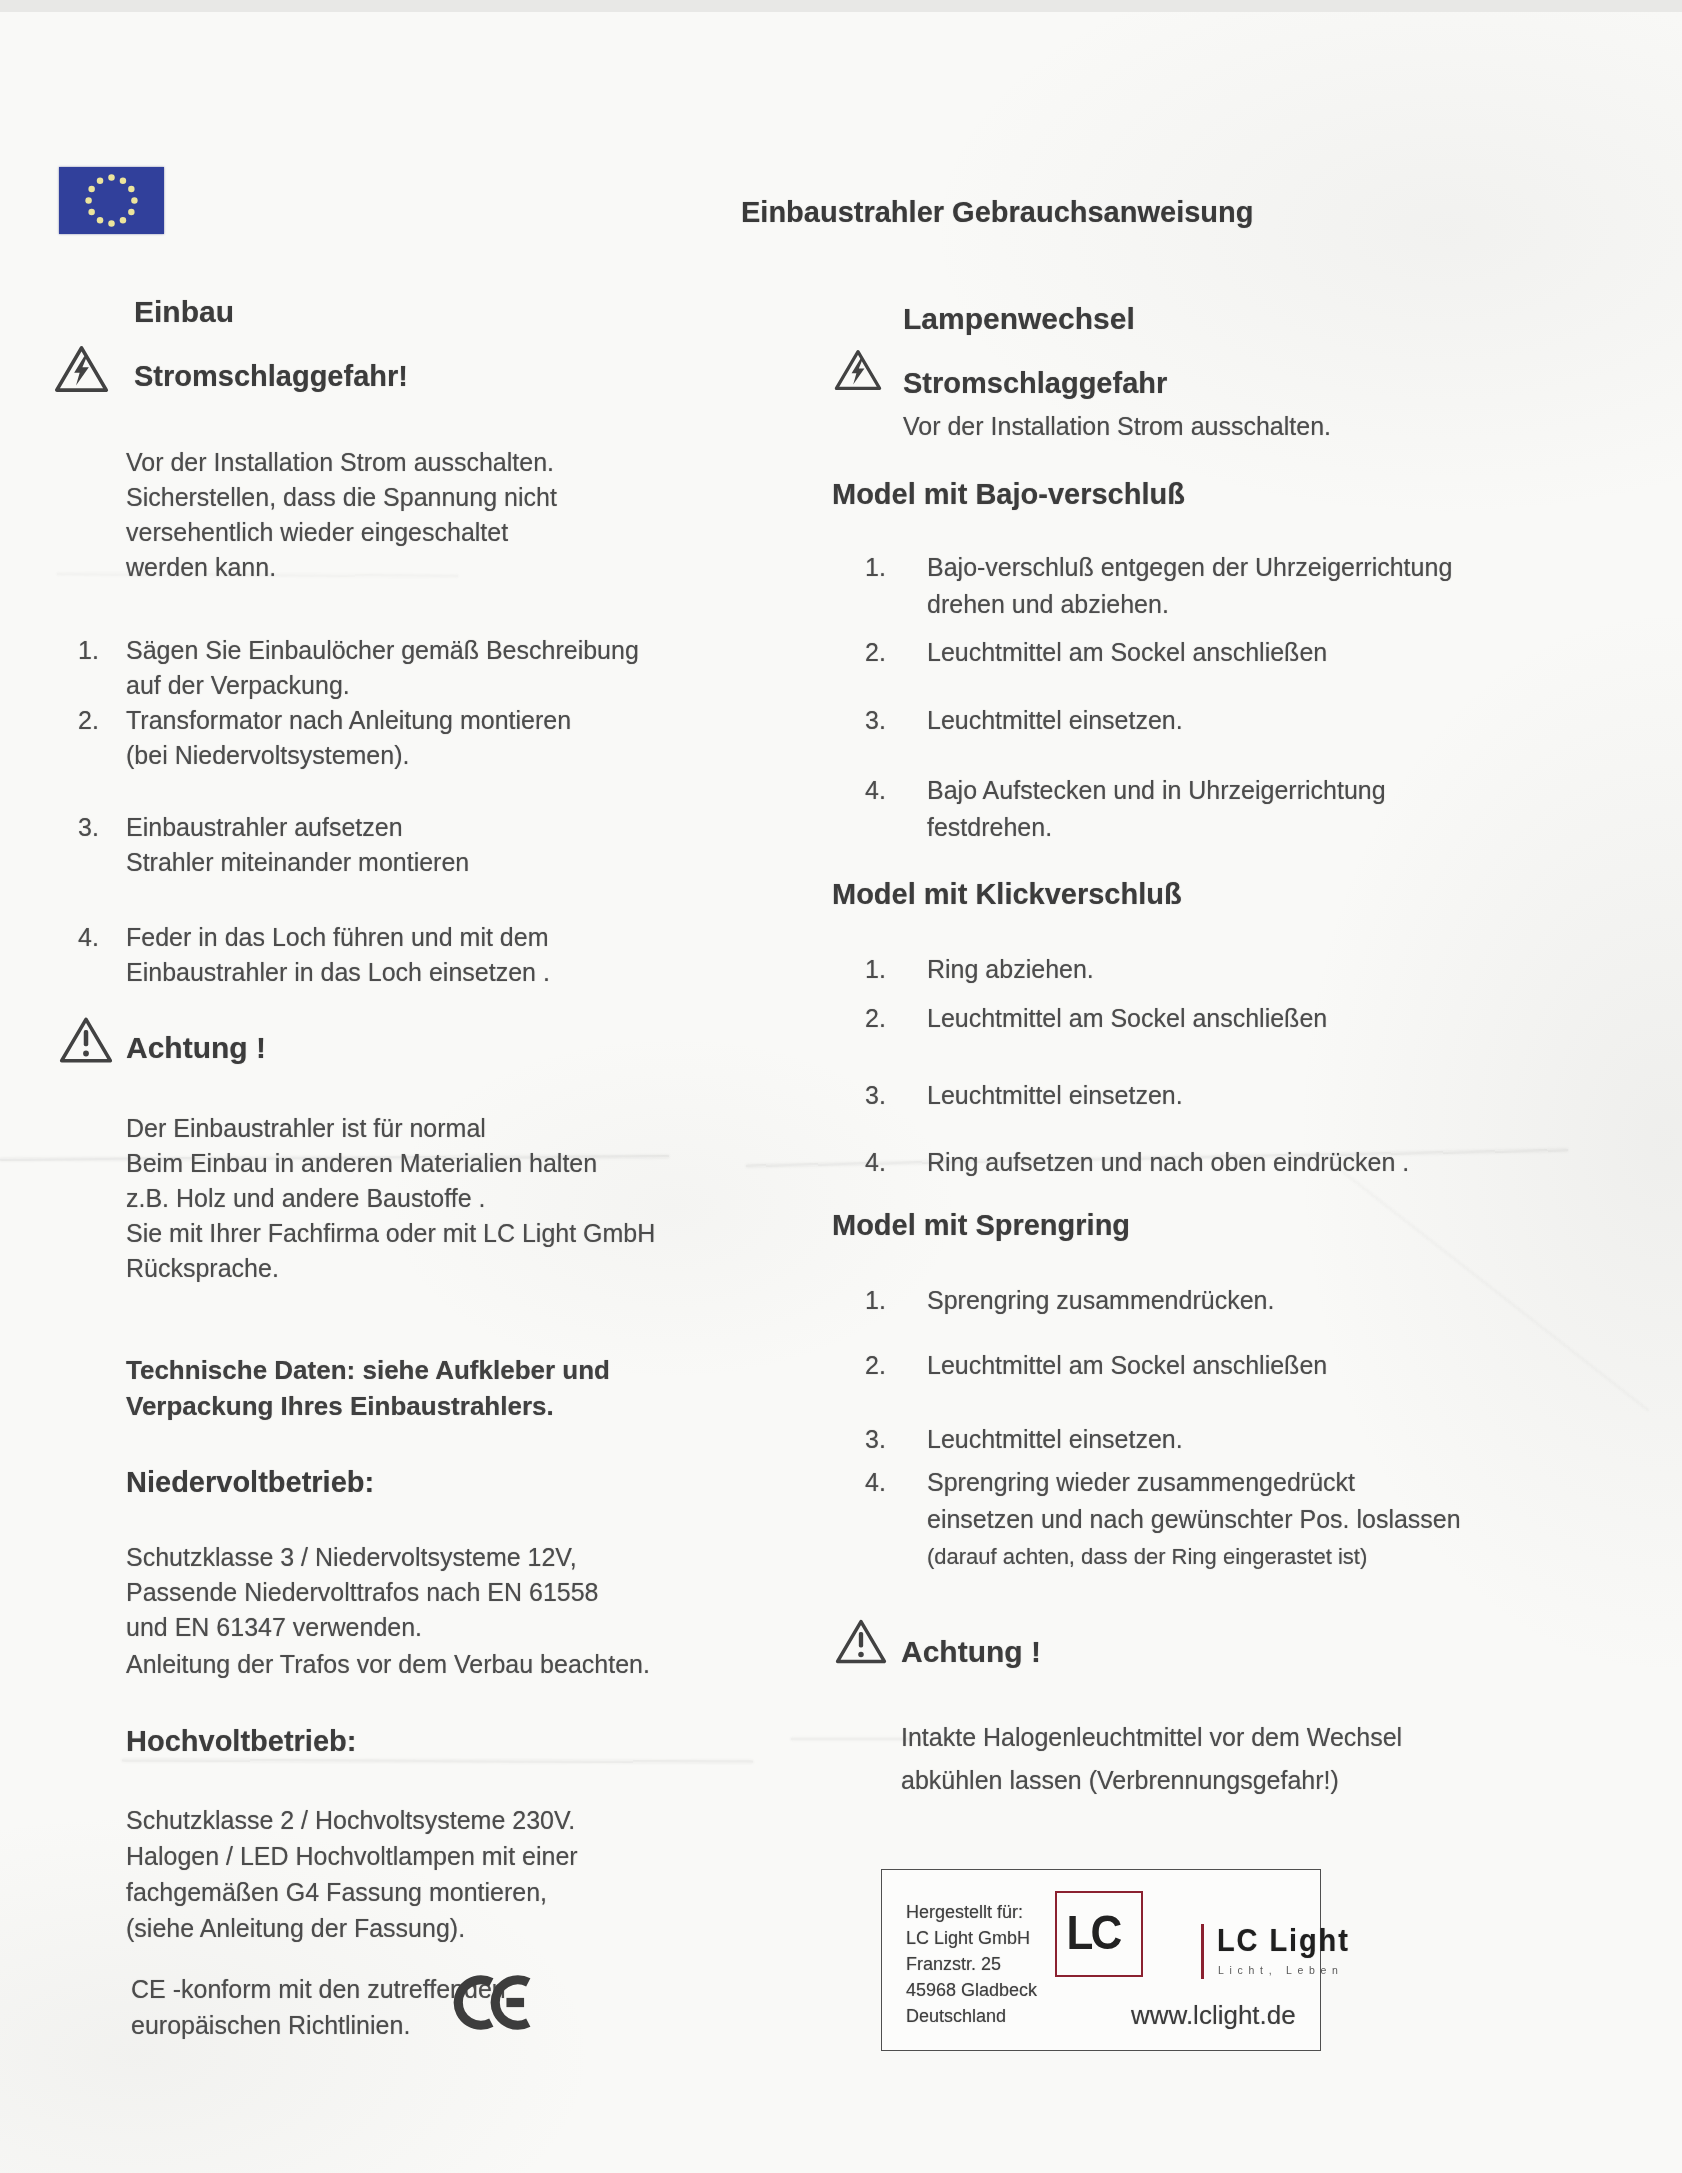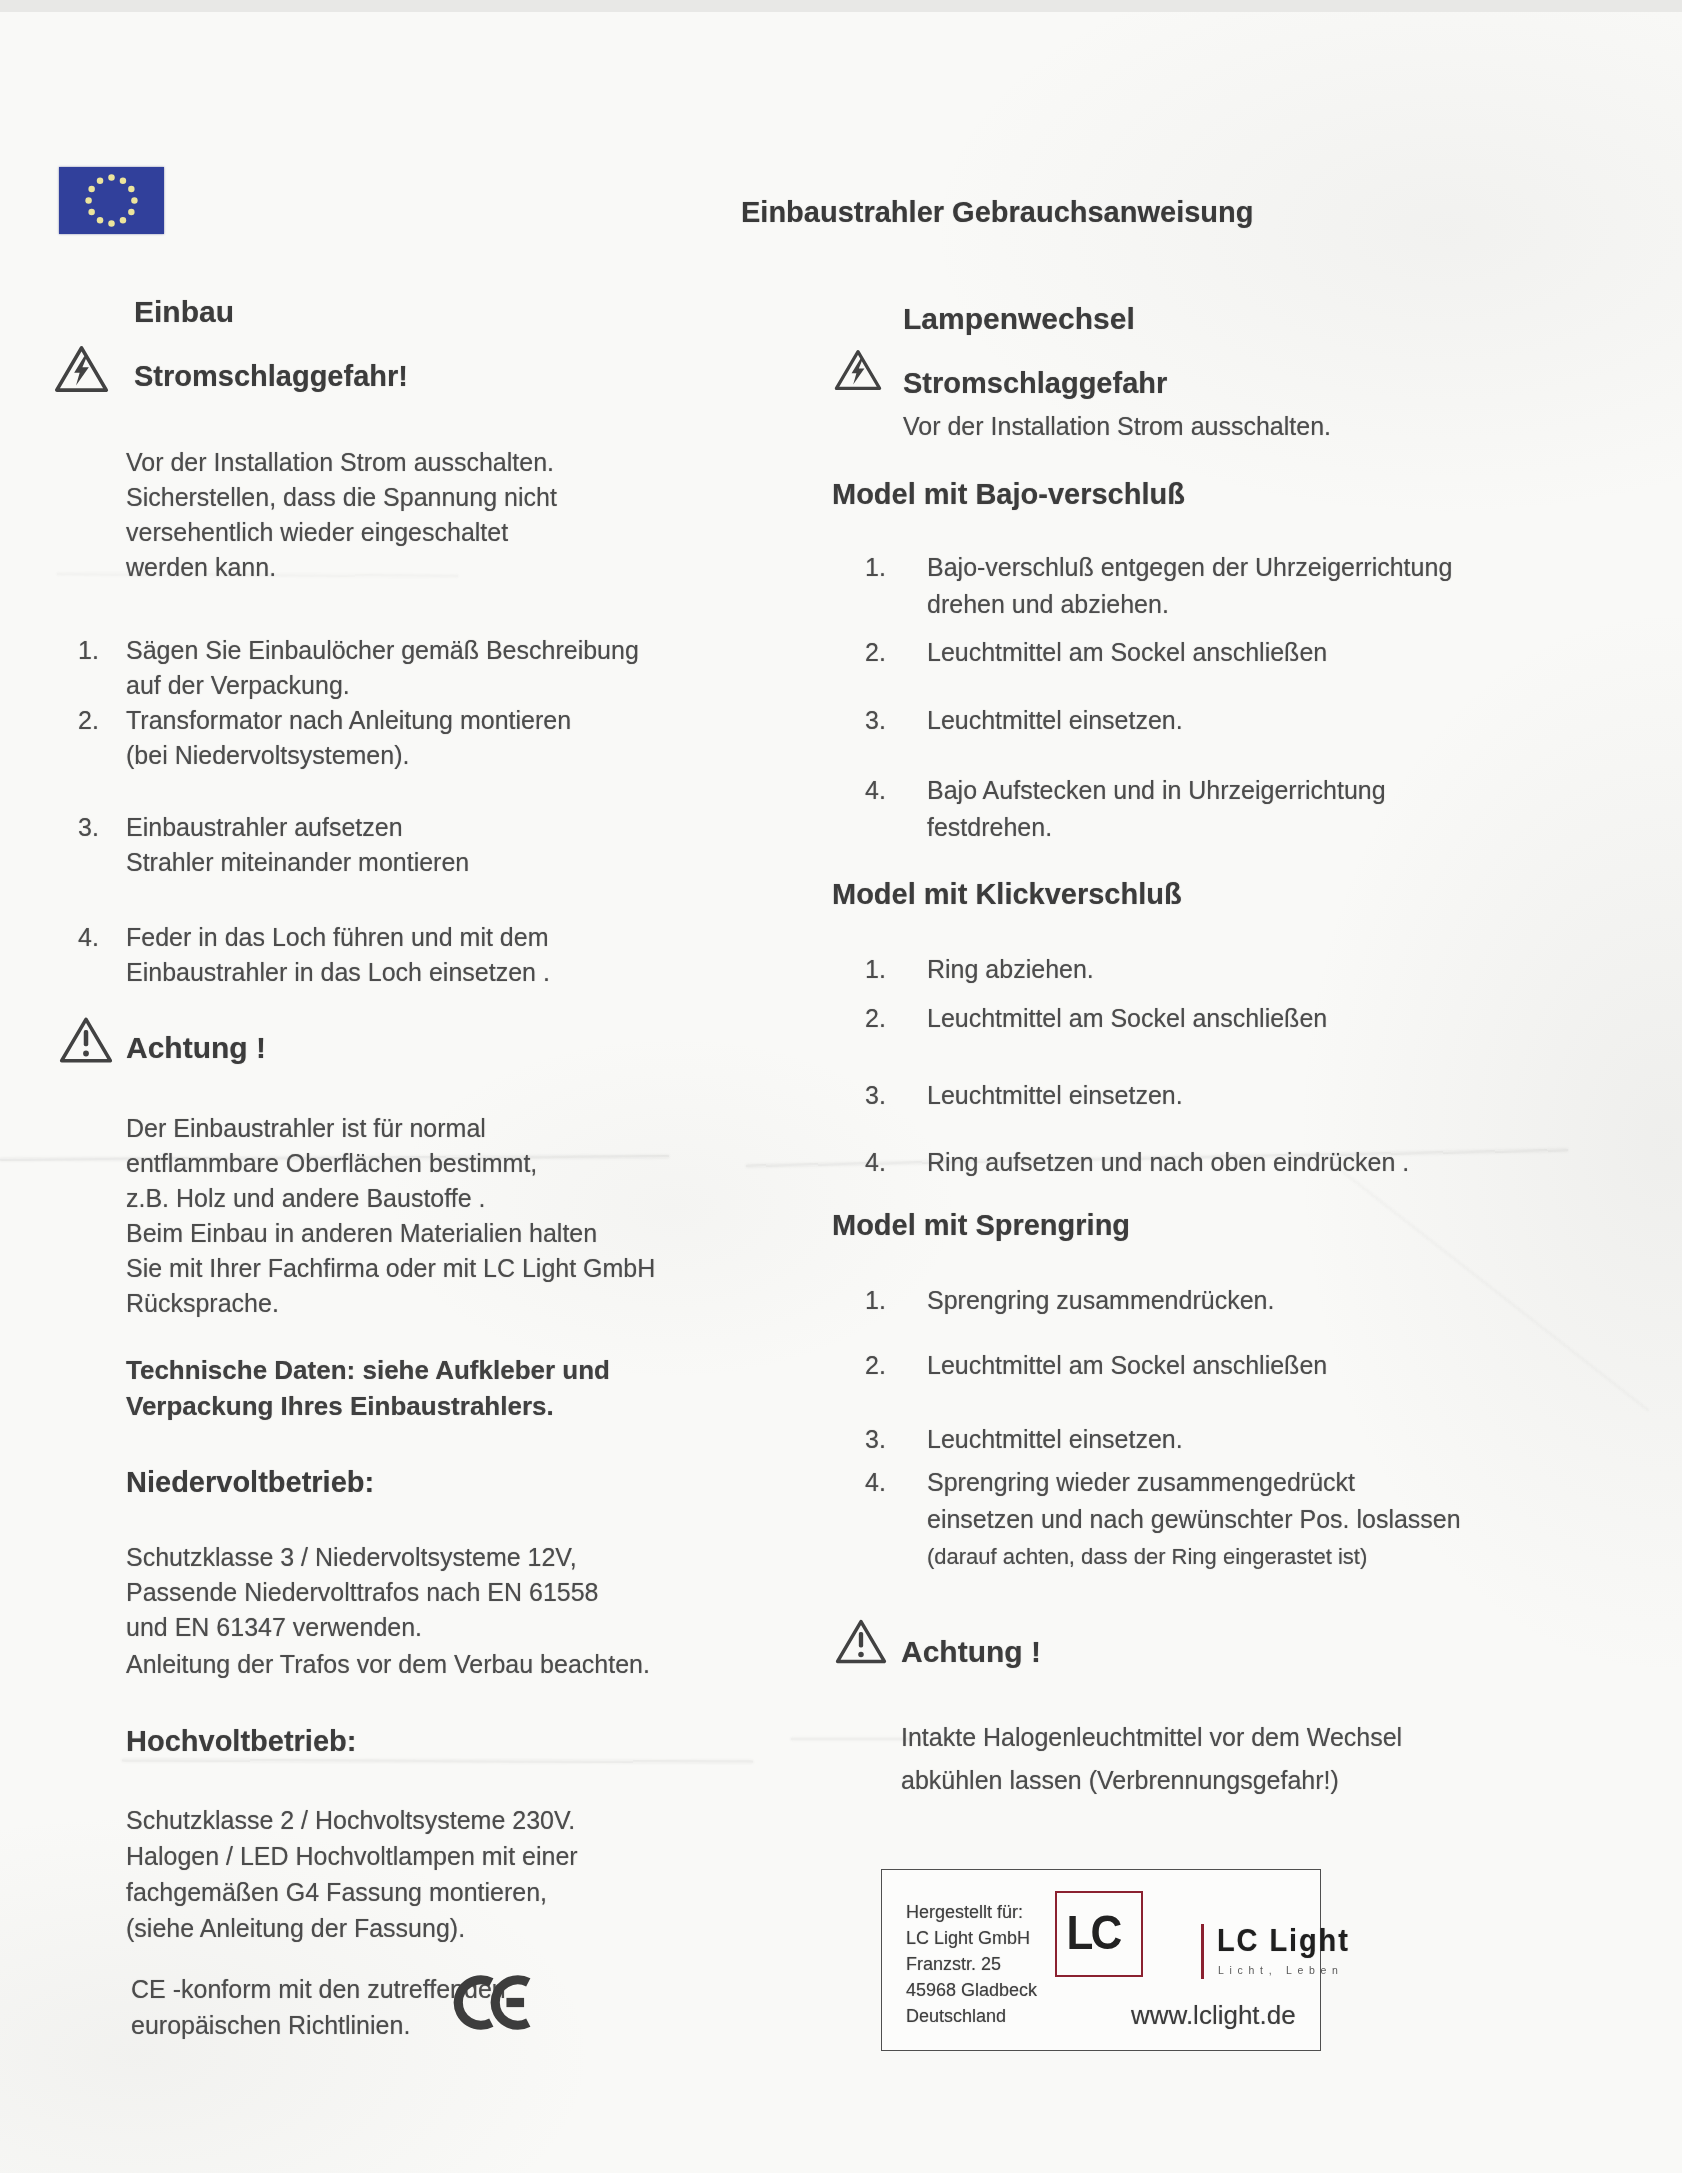--- a/index.html
+++ b/index.html
@@ -104,23 +104,22 @@
     <svg width="54" height="52" viewBox="0 0 60 54">
       <path d="M30 4 L57 50 L3 50 Z" fill="none" stroke="#424242" stroke-width="4" stroke-linejoin="round"></path>
       <rect x="27.5" y="16" width="5" height="18" rx="2" fill="#424242"></rect>
       <circle cx="30" cy="42" r="3.2" fill="#424242"></circle>
     </svg>
   </div>
   <div class="abs h1 scan" style="left:126px;top:1019px;">Achtung !</div>
 
   <div class="abs body scan" style="left:126px;top:1099px;">
     <span class="line">Der Einbaustrahler ist für normal</span>
-    <span class="line">entflammbare Oberflächen bestimmt,</span>
+    <span class="line">Beim Einbau in anderen Materialien halten</span>
     <span class="line">z.B. Holz und andere  Baustoffe .</span>
-    <span class="line">Beim Einbau in anderen Materialien halten</span>
     <span class="line">Sie mit Ihrer Fachfirma oder mit LC Light GmbH</span>
     <span class="line">Rücksprache.</span>
   </div>
 
   <div class="abs body bold scan" style="left:126px;top:1340px;font-size:26px;line-height:36px;">
     <span class="line">Technische Daten: siehe Aufkleber und</span>
     <span class="line">Verpackung Ihres Einbaustrahlers.</span>
   </div>
 
   <div class="abs h2 scan" style="left:126px;top:1454px;">Niedervoltbetrieb:</div>

